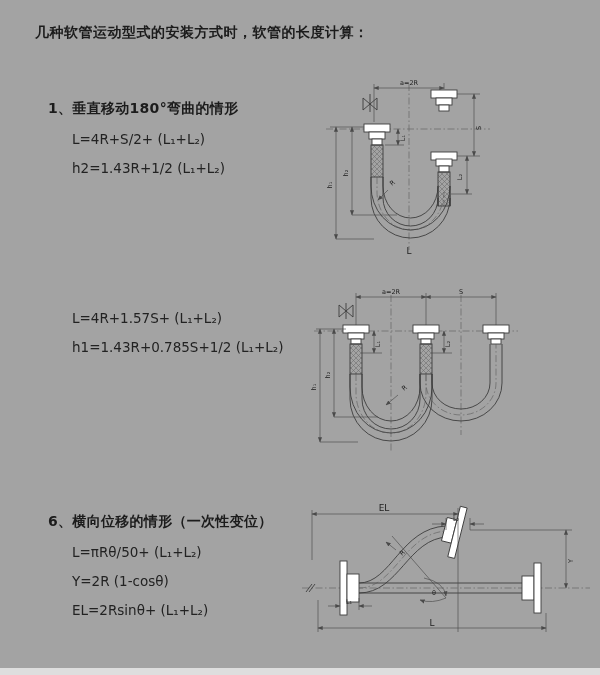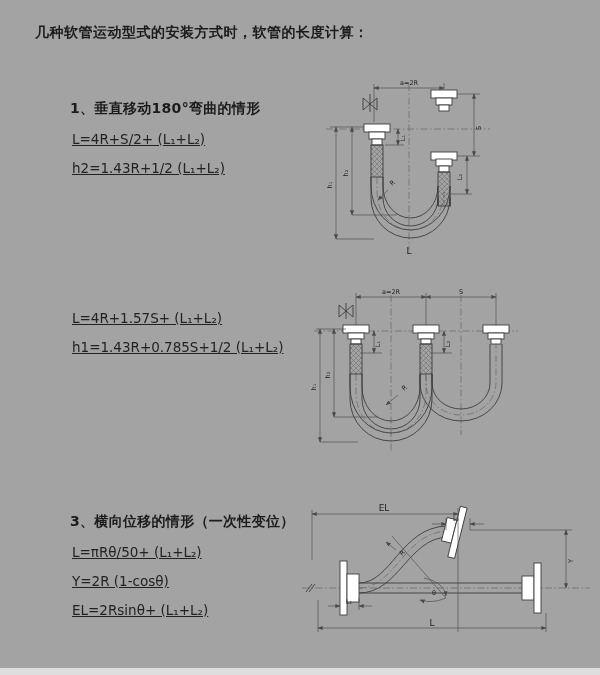--- a/index.html
+++ b/index.html
@@ -5,22 +5,22 @@
   html,body{margin:0;padding:0;background:#fff;}
   .page{
     position:relative;width:600px;height:675px;background:#a3a3a3;overflow:hidden;
     font-family:"DejaVu Sans","Liberation Sans",sans-serif;color:#1c1c1c;
   }
   .title{
     position:absolute;left:35px;top:24px;font-size:14px;font-weight:bold;letter-spacing:0.5px;
     white-space:nowrap;
   }
   .sec{position:absolute;left:48px;width:300px;}
-  .sec-heading{font-size:14px;font-weight:bold;white-space:nowrap;letter-spacing:0.3px;margin-left:22px;}
-  .formula{font-size:13.5px;margin-left:24px;white-space:nowrap;color:#222;text-decoration:underline;}
+  .sec-heading{font-size:14px;font-weight:bold;white-space:nowrap;letter-spacing:0.3px;}
+  .formula{font-size:13.5px;margin-left:24px;white-space:nowrap;color:#222;}
   .f-row{height:29px;display:flex;align-items:flex-end;}
   .diag{position:absolute;}
   .ln{stroke:#3d3d3d;stroke-width:0.9;fill:none;}
   .fit{fill:#ffffff;stroke:#3d3d3d;stroke-width:0.9;}
   .hat{stroke:#3d3d3d;stroke-width:0.9;}
   .dim{stroke:#4a4a4a;stroke-width:0.65;fill:none;}
   .cl{stroke:#5a5a5a;stroke-width:0.6;fill:none;stroke-dasharray:7 2.5 1.5 2.5;}
   .dt{font-size:6.5px;fill:#222;font-family:"DejaVu Sans","Liberation Sans",sans-serif;}
   .dt2{font-size:9px;fill:#1c1c1c;font-family:"DejaVu Sans","Liberation Sans",sans-serif;}
   .bottom-edge{position:absolute;left:0;bottom:0;width:600px;height:7px;background:#dedede;}
@@ -228,21 +228,21 @@
       <text class="dt" x="10" y="104" transform="rotate(-90 10 104)" text-anchor="middle">h₁</text>
     </g>
 
     <g>
       <text class="dt" x="98" y="108" transform="rotate(-40 98 108)">R</text>
       <line class="dim" x1="92" y1="112" x2="80" y2="122" marker-end="url(#m2a)"></line>
     </g>
   </svg>
 
   <section class="sec" style="top:513px;">
-    <div class="sec-heading">3、横向位移的情形（一次性变位）</div>
+    <div class="sec-heading">6、横向位移的情形（一次性变位）</div>
     <div class="f-row">
         <div class="formula">L=πRθ/50+ (L₁+L₂)</div>
       </div>
     <div class="f-row">
         <div class="formula">Y=2R (1-cosθ)</div>
       </div>
     <div class="f-row">
         <div class="formula">EL=2Rsinθ+ (L₁+L₂)</div>
       </div>
   </section>

